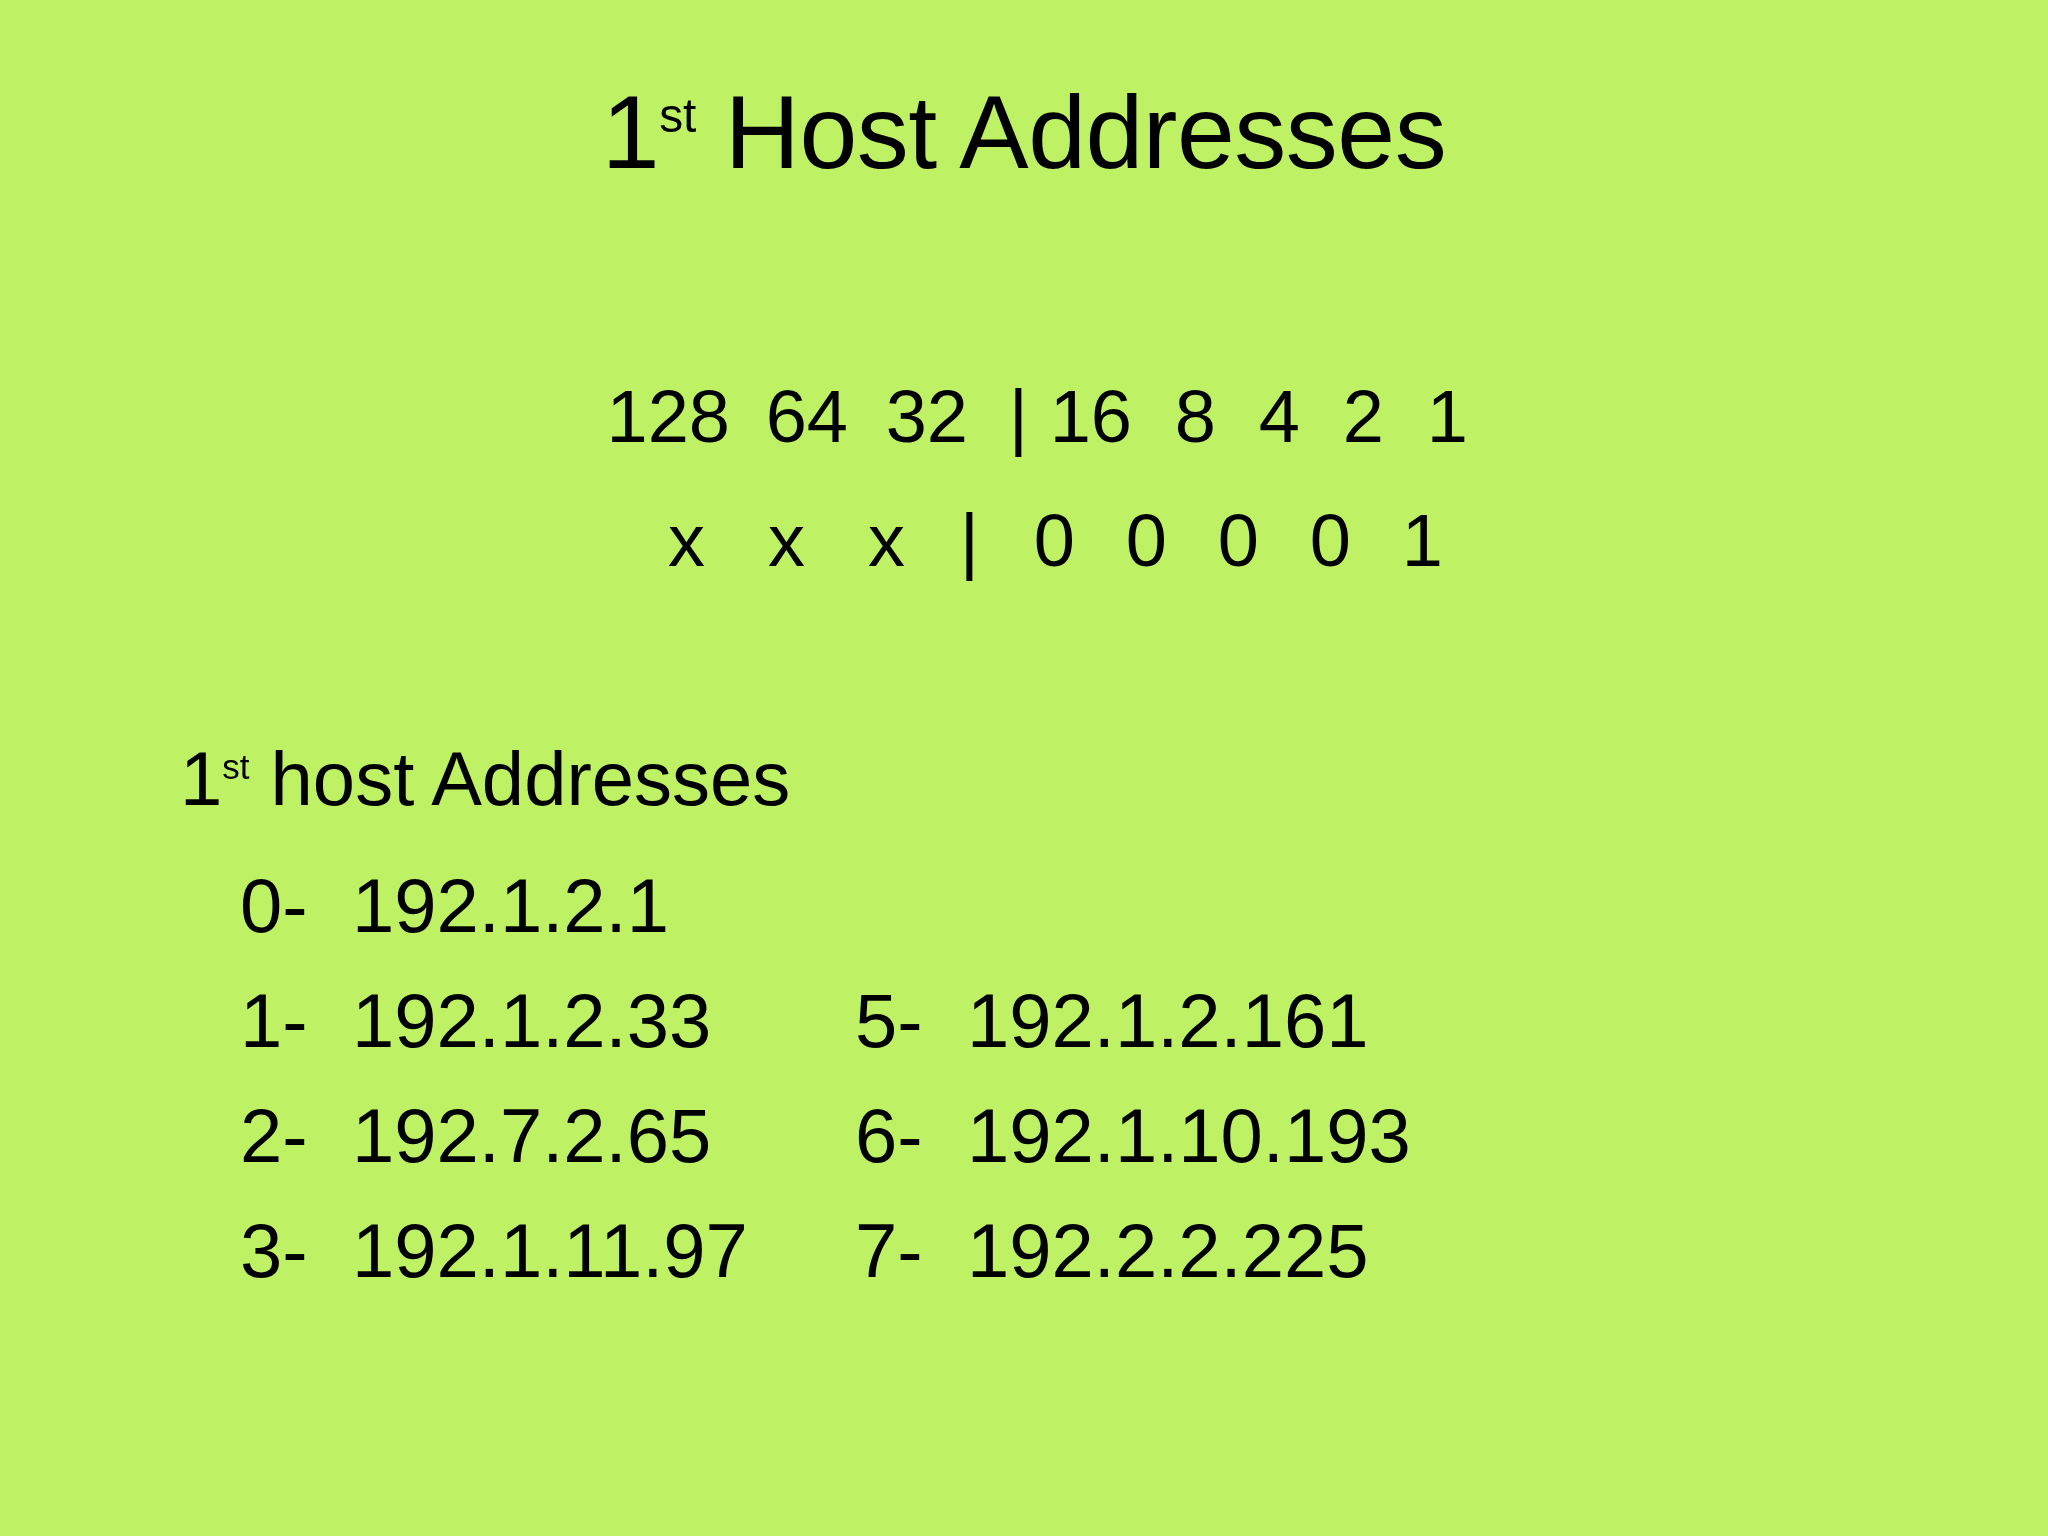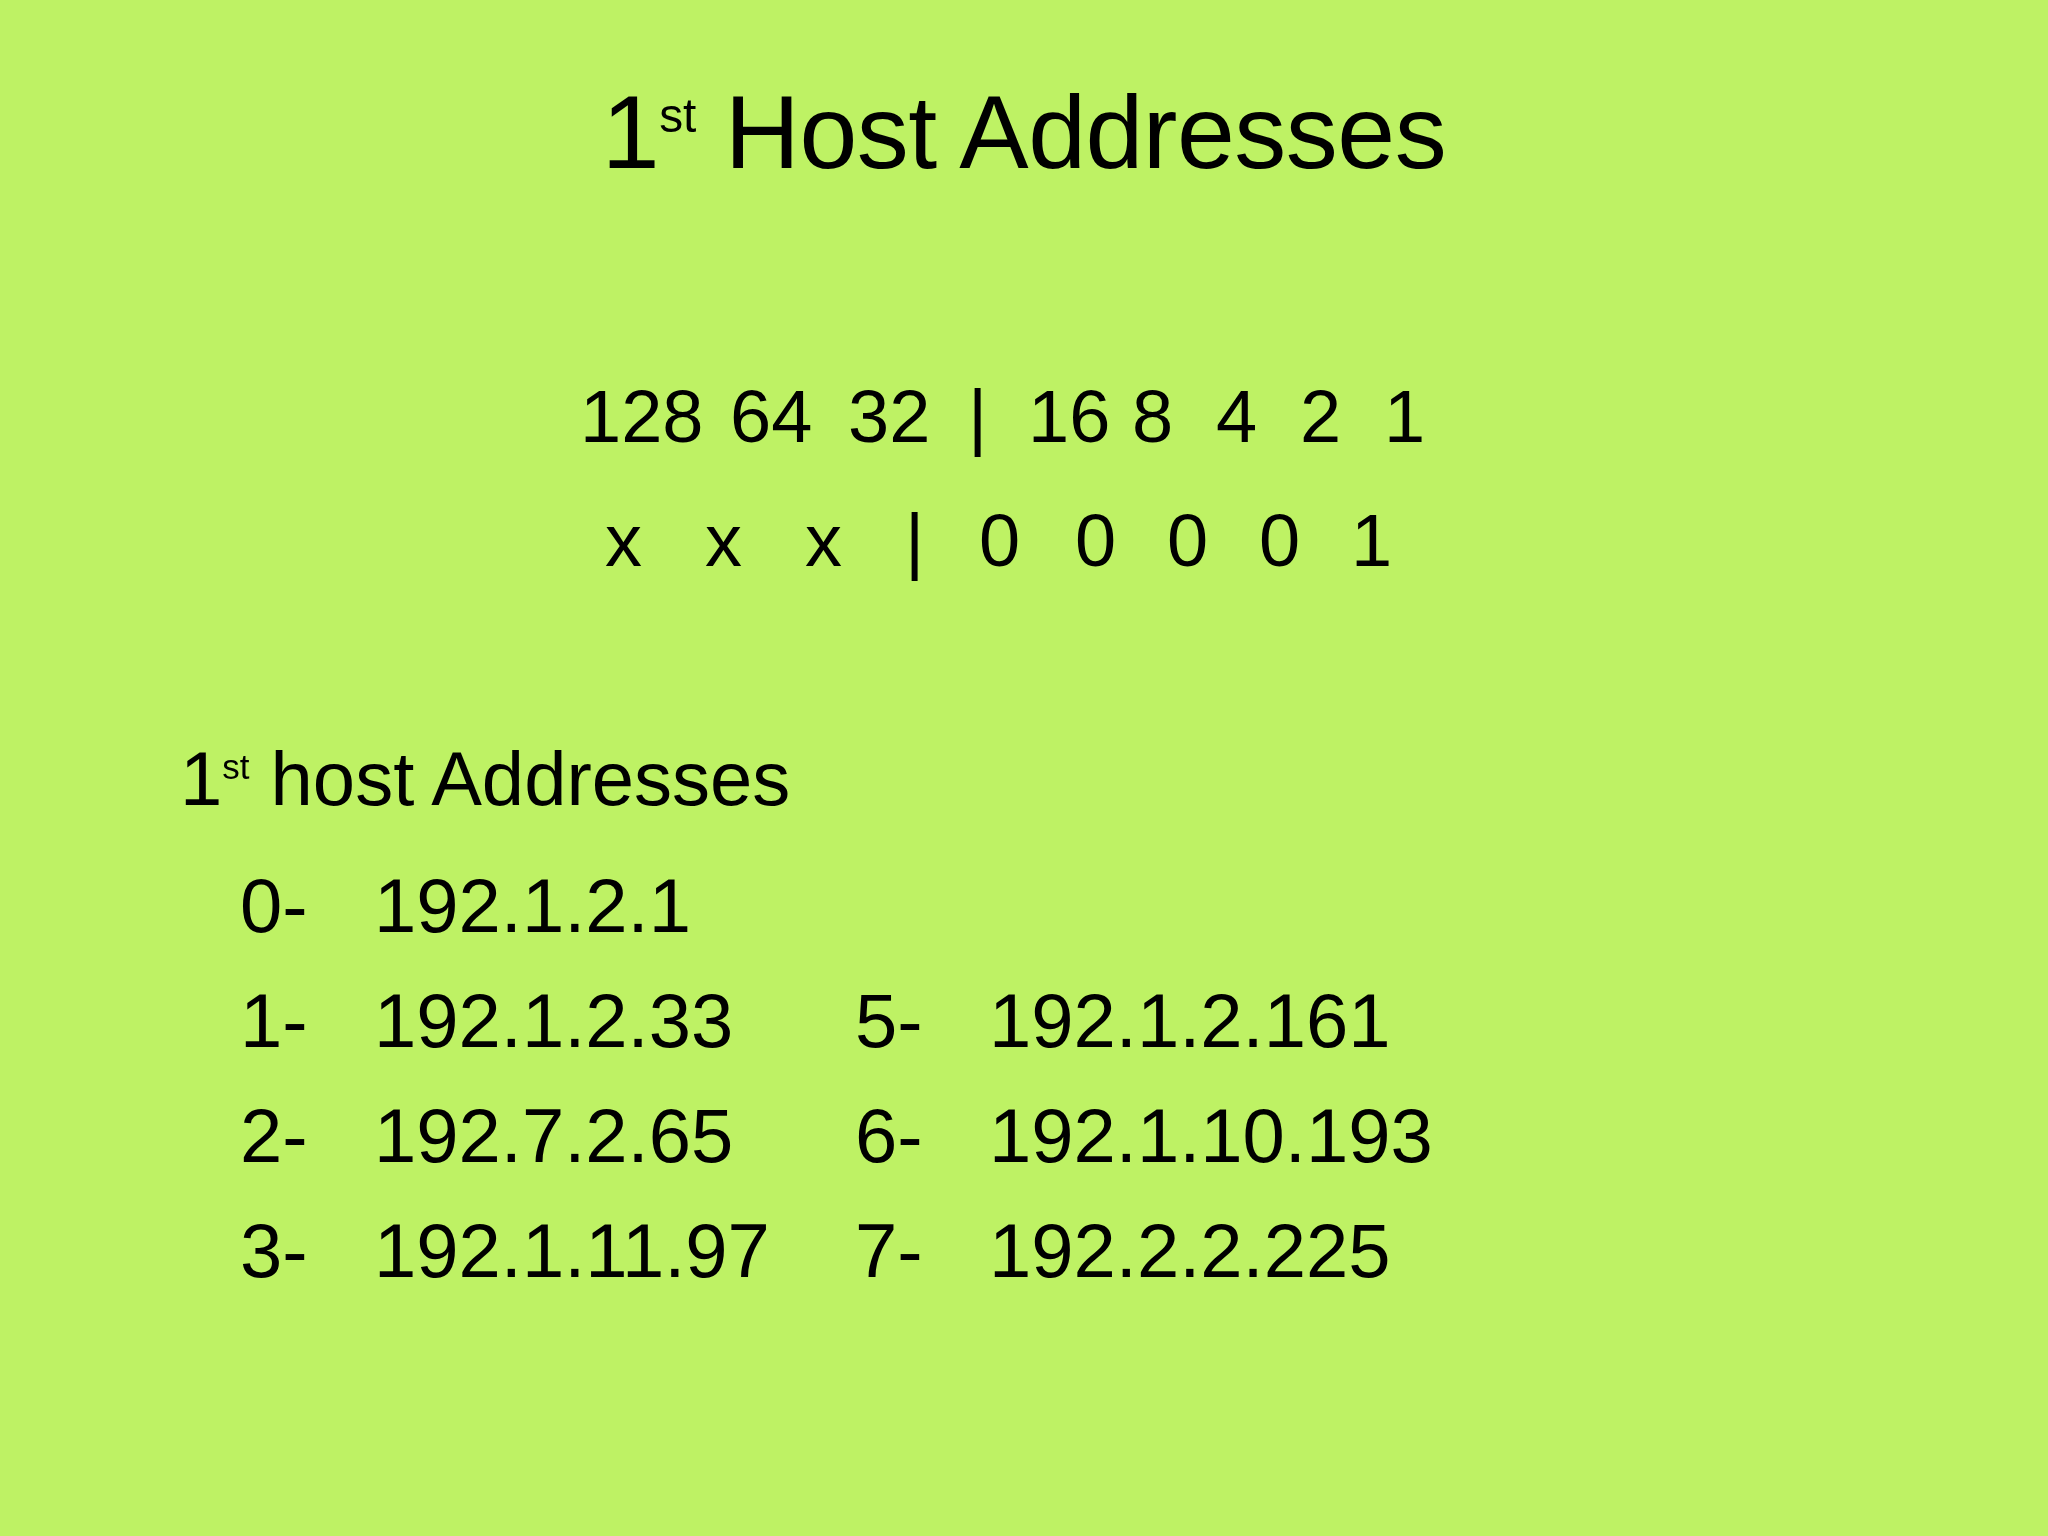--- a/index.html
+++ b/index.html
@@ -55,21 +55,21 @@
     align-items: baseline;
     font-size: 74px;
     line-height: 1.32;
     white-space: nowrap;
   }
   .bit-row.weights { letter-spacing: 0px; }
   .bit-row.bits { letter-spacing: 0px; margin-top: 26px; }
 
   .bit-cell {
     display: inline-block;
-    text-align: left;
+    text-align: right;
   }
   
   .weights .w-128 { width: 150px; }
   .weights .w-64  { width: 118px; }
   .weights .w-32  { width: 120px; }
   .weights .w-bar { width: 60px; }
   .weights .w-16  { width: 104px; }
   .weights .w-8   { width: 84px; }
   .weights .w-4   { width: 84px; }
   .weights .w-2   { width: 84px; }
@@ -121,21 +121,20 @@
   }
   .addr-item.col-left  { left: 240px; }
   .addr-item.col-right { left: 855px; }
 
   .addr-index {
     display: inline-block;
     width: 112px;
   }
   .addr-value {
     display: inline-block;
-    margin-left: 22px;
   }
 </style>
 </head>
 <body>
 
 <div class="slide">
 
   <div class="slide-title">
     <span>1</span><span class="sup">st</span><span> Host Addresses</span>
   </div>

